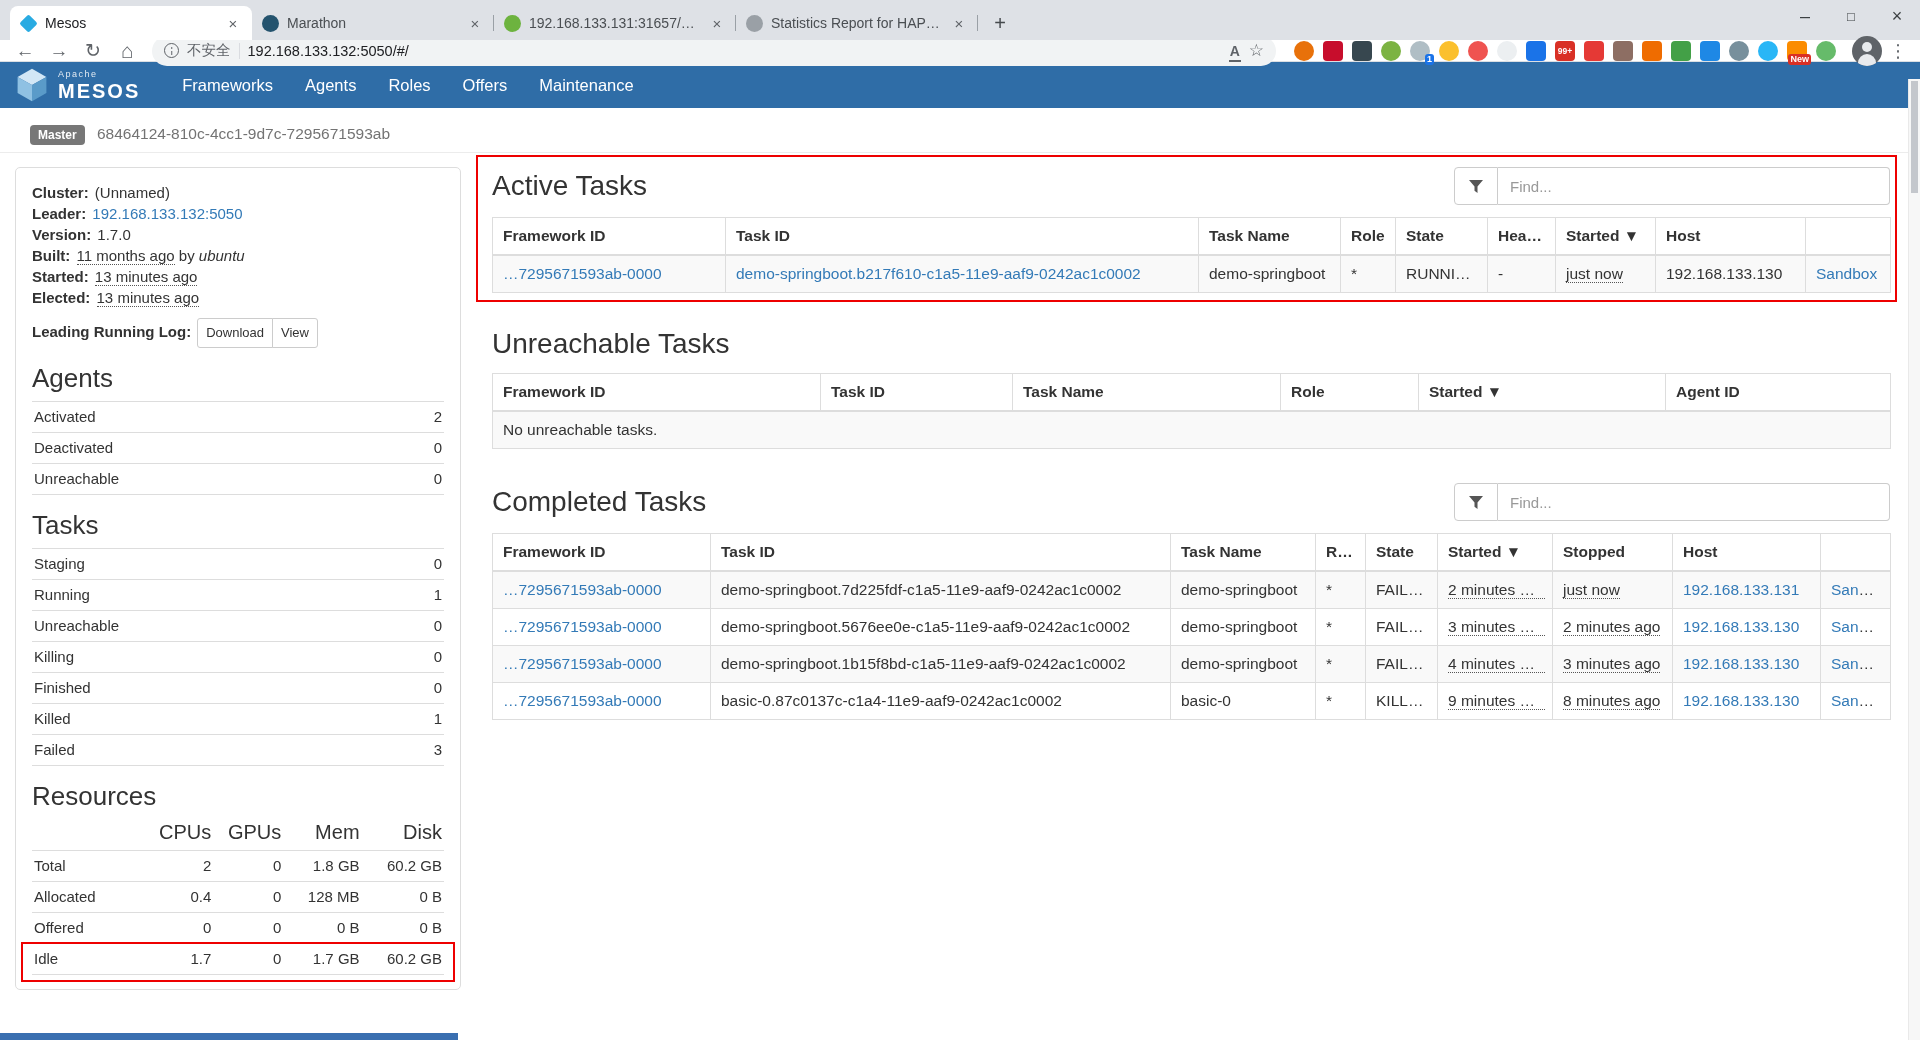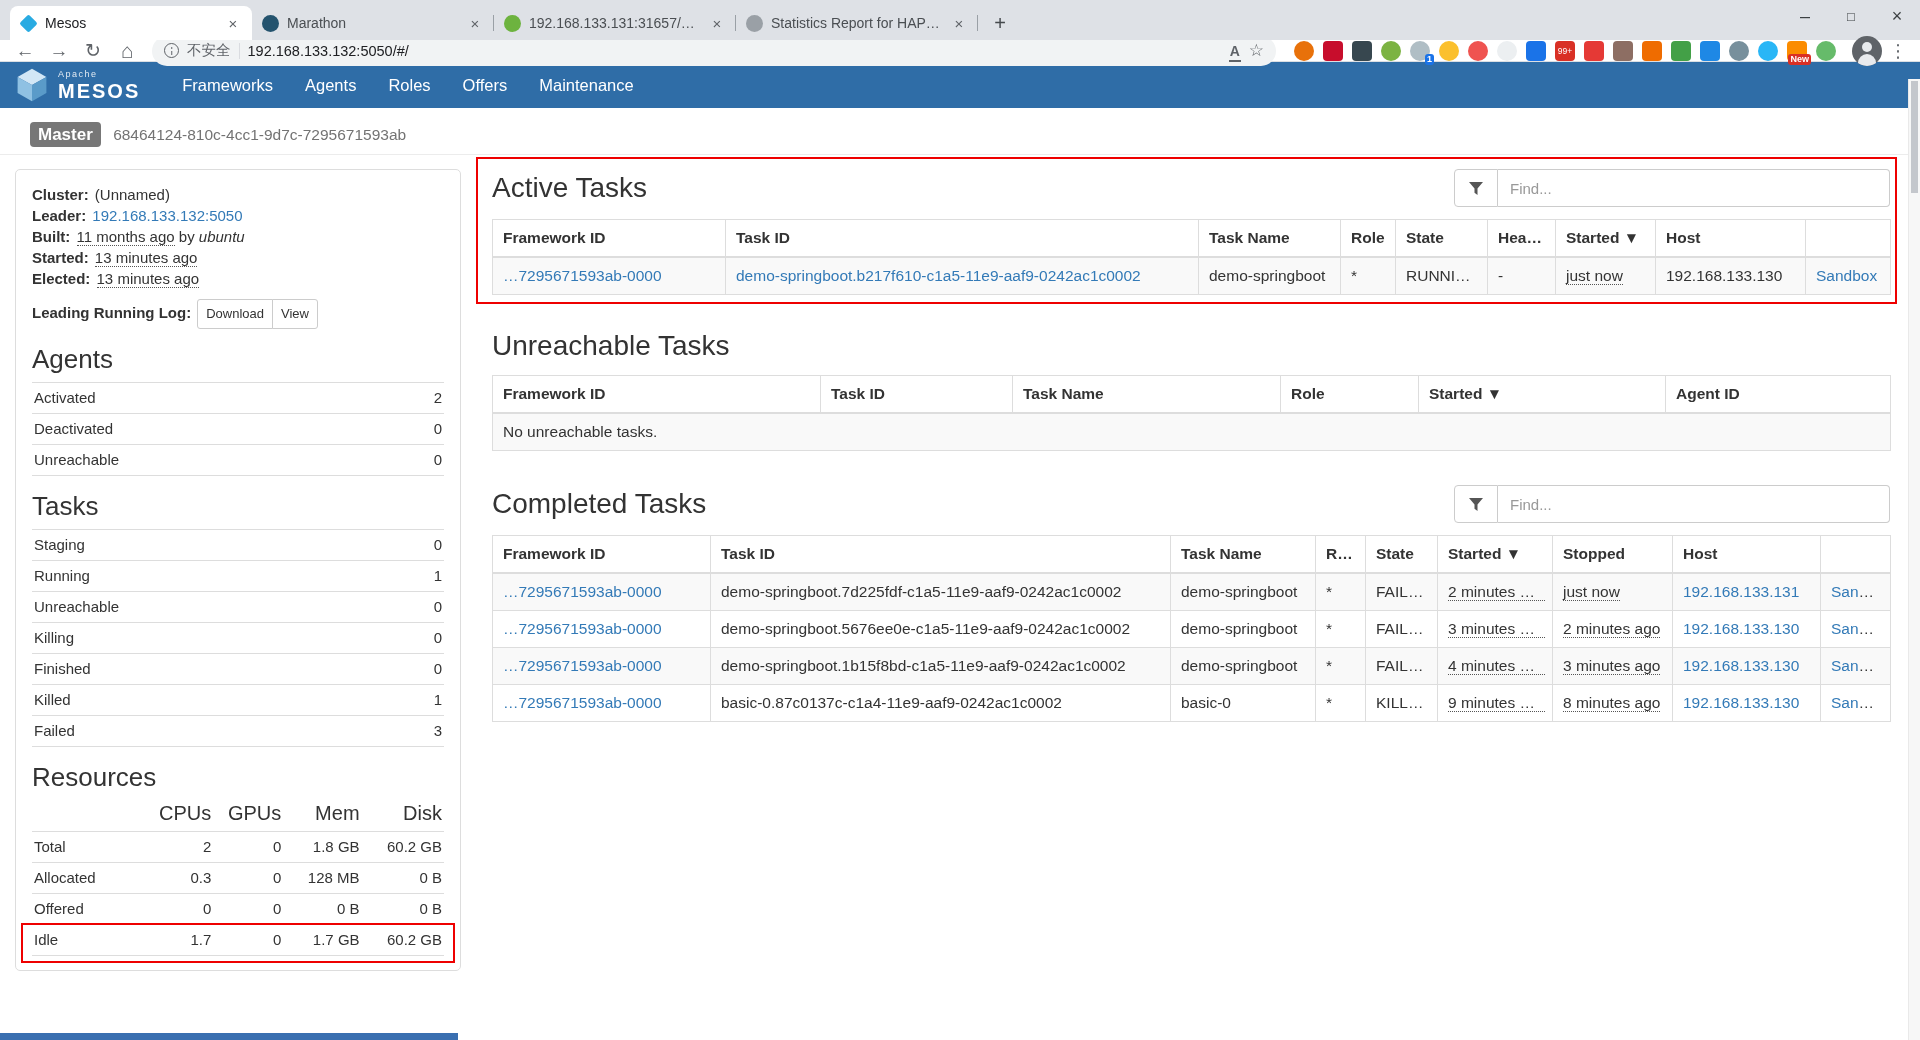--- a/index.html
+++ b/index.html
@@ -58,21 +58,21 @@
   .star-icon { color:#5f6368; font-size:17px; flex:0 0 auto; }
   .star-icon::before { content:"☆"; }
   .extensions { display:flex; align-items:center; gap:9px; margin:0 8px; flex:0 0 auto; }
   .ext { width:20px; height:20px; border-radius:4px; position:relative; display:flex;
          align-items:center; justify-content:center; }
   .ext.circle { border-radius:50%; }
   .ext-badge { position:absolute; right:-4px; bottom:-4px; font-size:9px; line-height:11px;
                padding:0 2px; border-radius:3px; color:#fff; font-weight:bold; }
   .ext-badge.blue { background:#1a73e8; }
   .ext-badge.red { background:#d93025; }
-  .ext-label { color:#fff; font-size:8.5px; font-weight:normal; }
+  .ext-label { color:#fff; font-size:8.5px; font-weight:bold; }
   .avatar { width:30px; height:30px; border-radius:50%; background:#5f6368; position:relative;
             overflow:hidden; flex:0 0 auto; margin-left:4px; }
   .avatar::before { content:""; position:absolute; top:6px; left:50%; transform:translateX(-50%);
             width:10px; height:10px; border-radius:50%; background:#e8eaed; }
   .avatar::after { content:""; position:absolute; top:18px; left:50%; transform:translateX(-50%);
             width:18px; height:12px; border-radius:9px 9px 0 0; background:#e8eaed; }
   .kebab { width:24px; height:30px; display:flex; align-items:center; justify-content:center;
            color:#5f6368; font-size:18px; flex:0 0 auto; }
   .kebab::before { content:"⋮"; }
 
@@ -82,21 +82,21 @@
   .brand-text { line-height:1; }
   .brand-top { display:block; font-size:9px; letter-spacing:1.5px; opacity:.85; margin-bottom:2px; }
   .brand-main { font-size:20px; font-weight:bold; letter-spacing:2px; }
   .nav-items { display:flex; list-style:none; height:100%; }
   .nav-items li { height:100%; }
   .nav-items a { color:#fff; font-size:16.5px; padding:0 16px; height:100%; display:flex;
                  align-items:center; text-decoration:none; }
 
   
   .master-row { padding:17px 30px 9px; border-bottom:1px solid #ececec; font-size:15.5px; }
-  .master-badge { background:#777; color:#fff; font-size:17px; font-weight:bold;
+  .master-badge { background:#777; color:#fff; font-size:12px; font-weight:bold;
                   padding:3px 8px; border-radius:4px; margin-right:8px; }
   .master-id { color:#737373; }
 
   
   .content { display:flex; align-items:flex-start; padding:14px 30px 0 15px; gap:31px; }
   .sidebar { width:446px; flex:0 0 auto; background:#fff; border:1px solid #ddd;
              border-radius:5px; padding:14px 16px; position:relative; font-size:15px; }
   .main { flex:1; min-width:0; }
 
   
@@ -259,20 +259,21 @@
 <div class="master-row">
   <span class="master-badge">Master</span>
   <span class="master-id">68464124-810c-4cc1-9d7c-7295671593ab</span>
 </div>
 
 <div class="content">
 
   <div class="sidebar">
     <p class="info-line"><strong>Cluster:</strong> <span>(Unnamed)</span></p>
     <p class="info-line"><strong>Leader:</strong> <a class="link">192.168.133.132:5050</a></p>
+    <p class="info-line"><strong>Version:</strong> <span>1.7.0</span></p>
     <p class="info-line"><strong>Built:</strong> <span class="tt">11 months ago</span> <span>by</span> <em>ubuntu</em></p>
     <p class="info-line"><strong>Started:</strong> <span class="tt">13 minutes ago</span></p>
     <p class="info-line"><strong>Elected:</strong> <span class="tt">13 minutes ago</span></p>
 
     <p class="log-row"><strong>Leading Running Log:</strong><a class="btn-xs first">Download</a><a class="btn-xs second">View</a></p>
 
     <div class="side-heading">Agents</div>
     <table class="kv-table">
       <tbody>
         <tr>
@@ -338,21 +339,21 @@
       <tbody>
         <tr>
           <td class="rlabel">Total</td>
           <td>2</td>
           <td>0</td>
           <td>1.8 GB</td>
           <td>60.2 GB</td>
         </tr>
         <tr>
           <td class="rlabel">Allocated</td>
-          <td>0.3</td>
+          <td>0.4</td>
           <td>0</td>
           <td>128 MB</td>
           <td>0 B</td>
         </tr>
         <tr>
           <td class="rlabel">Offered</td>
           <td>0</td>
           <td>0</td>
           <td>0 B</td>
           <td>0 B</td>

